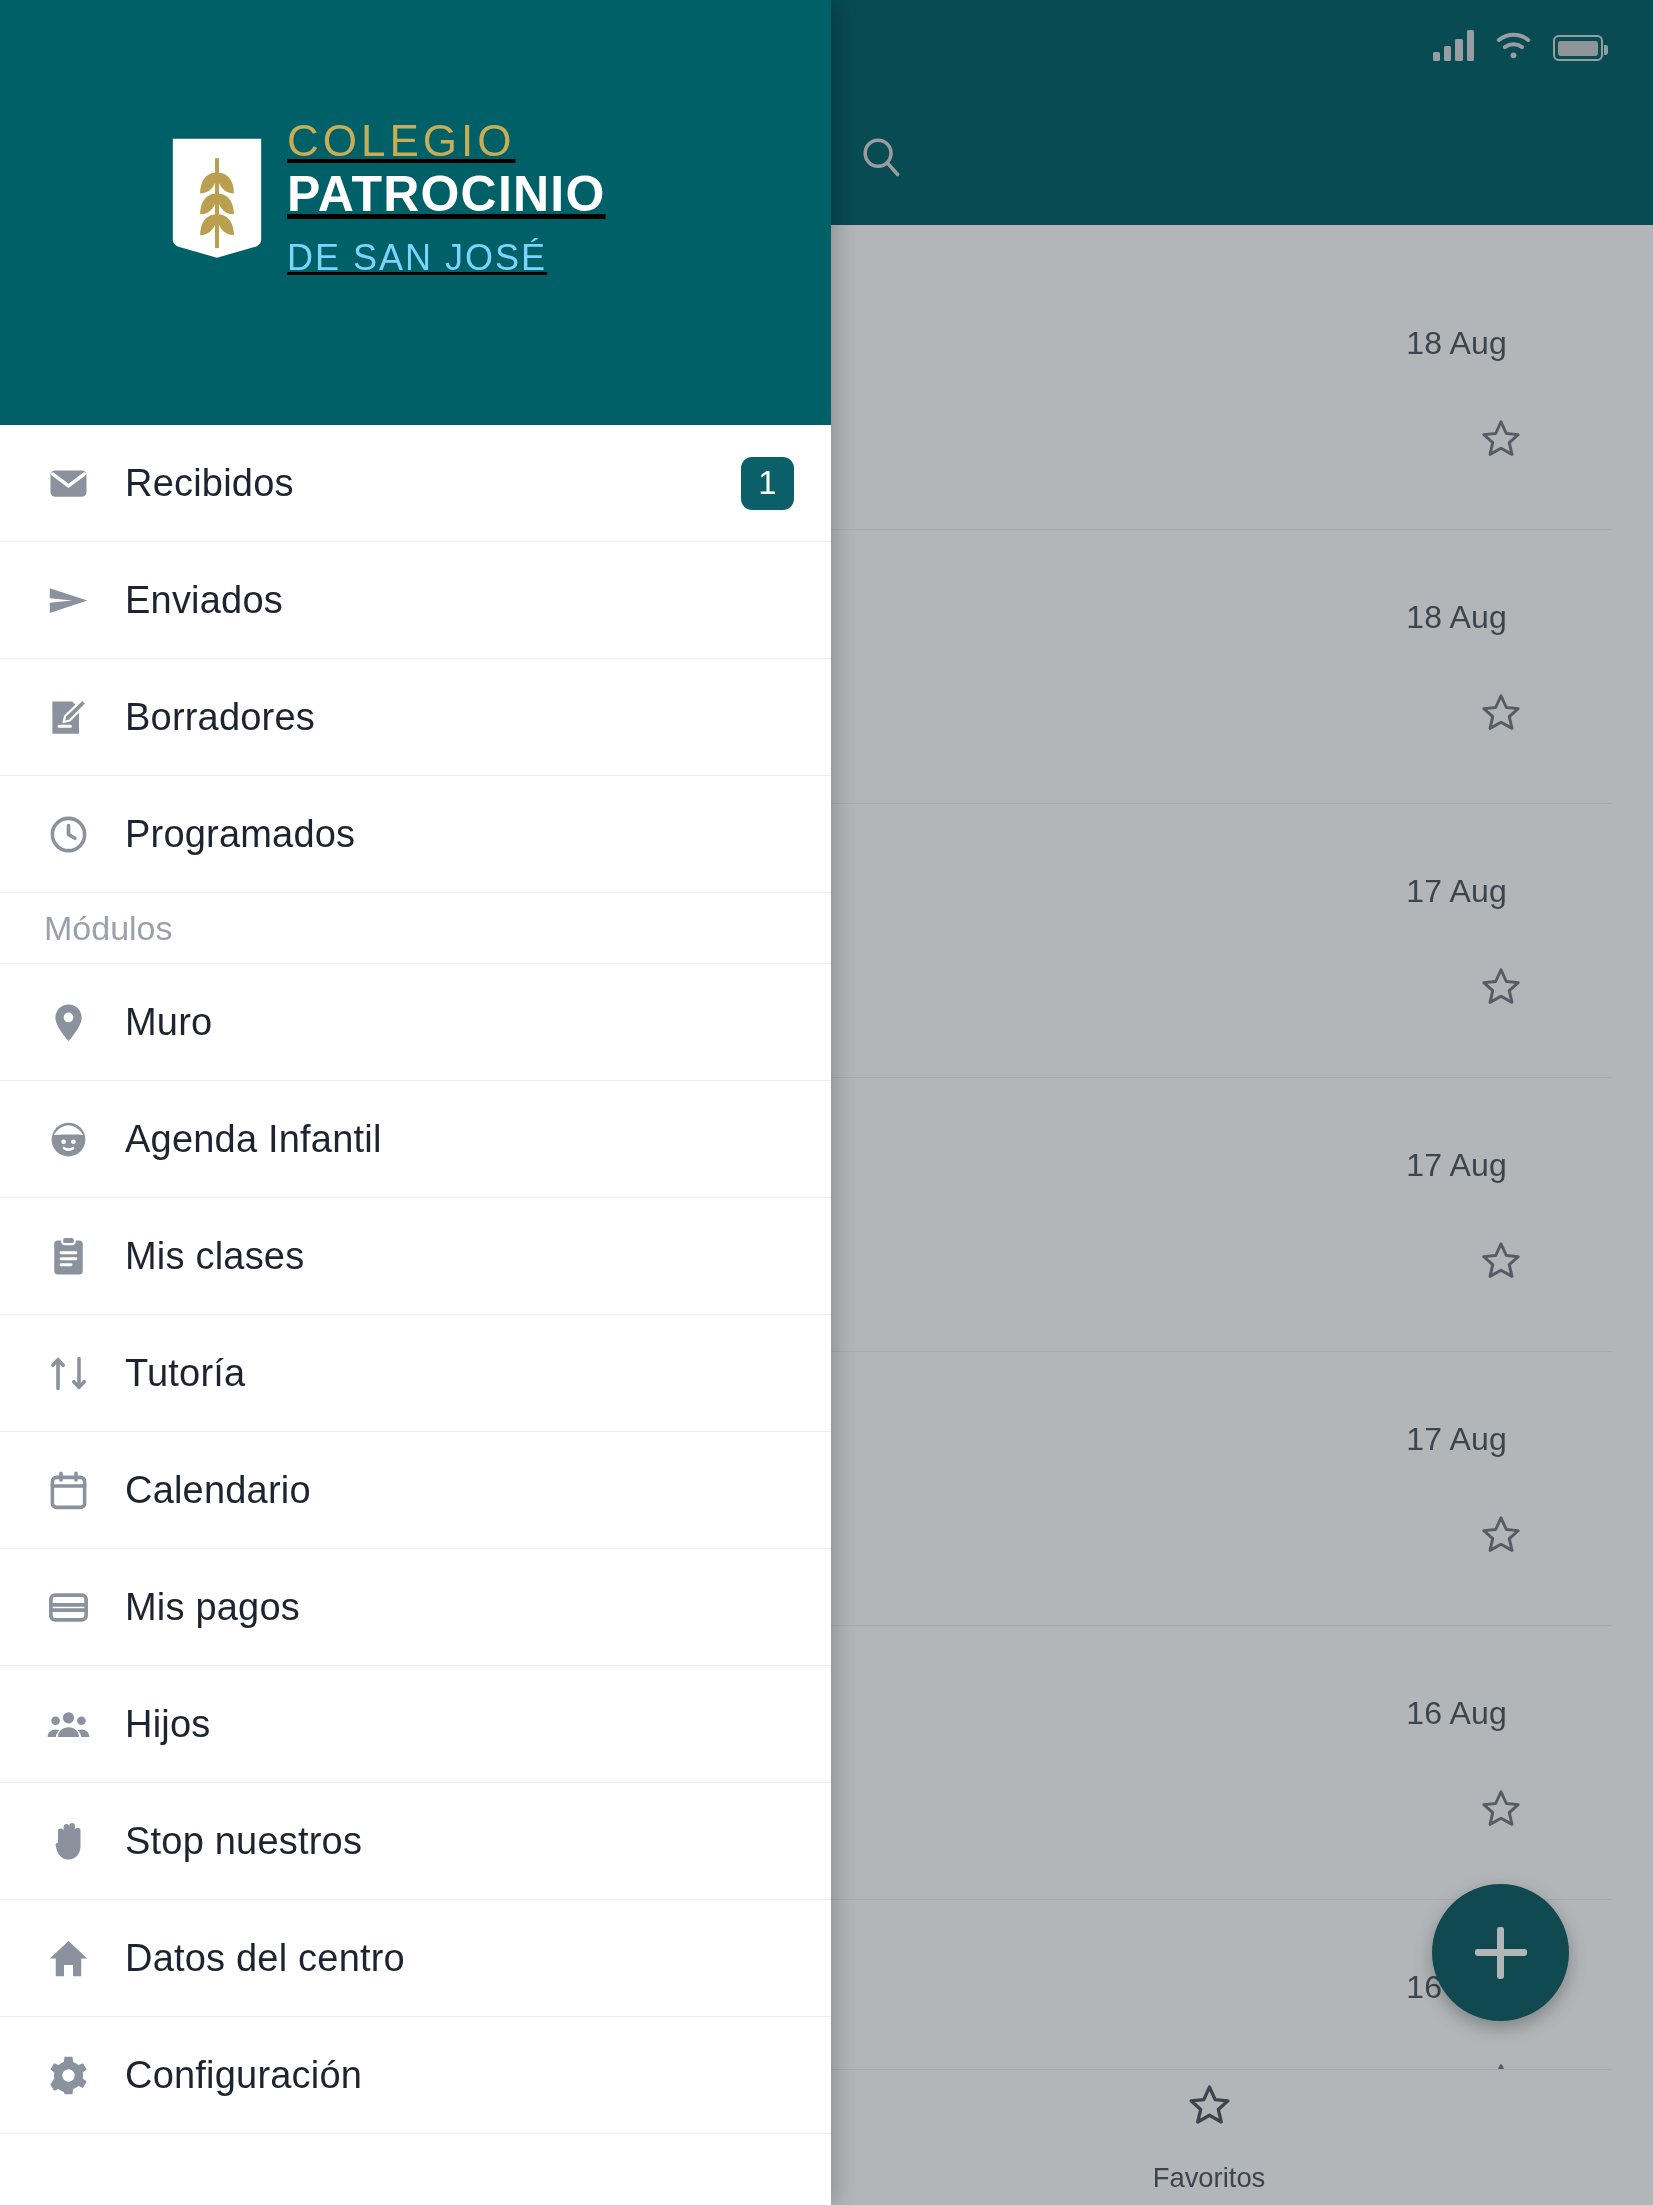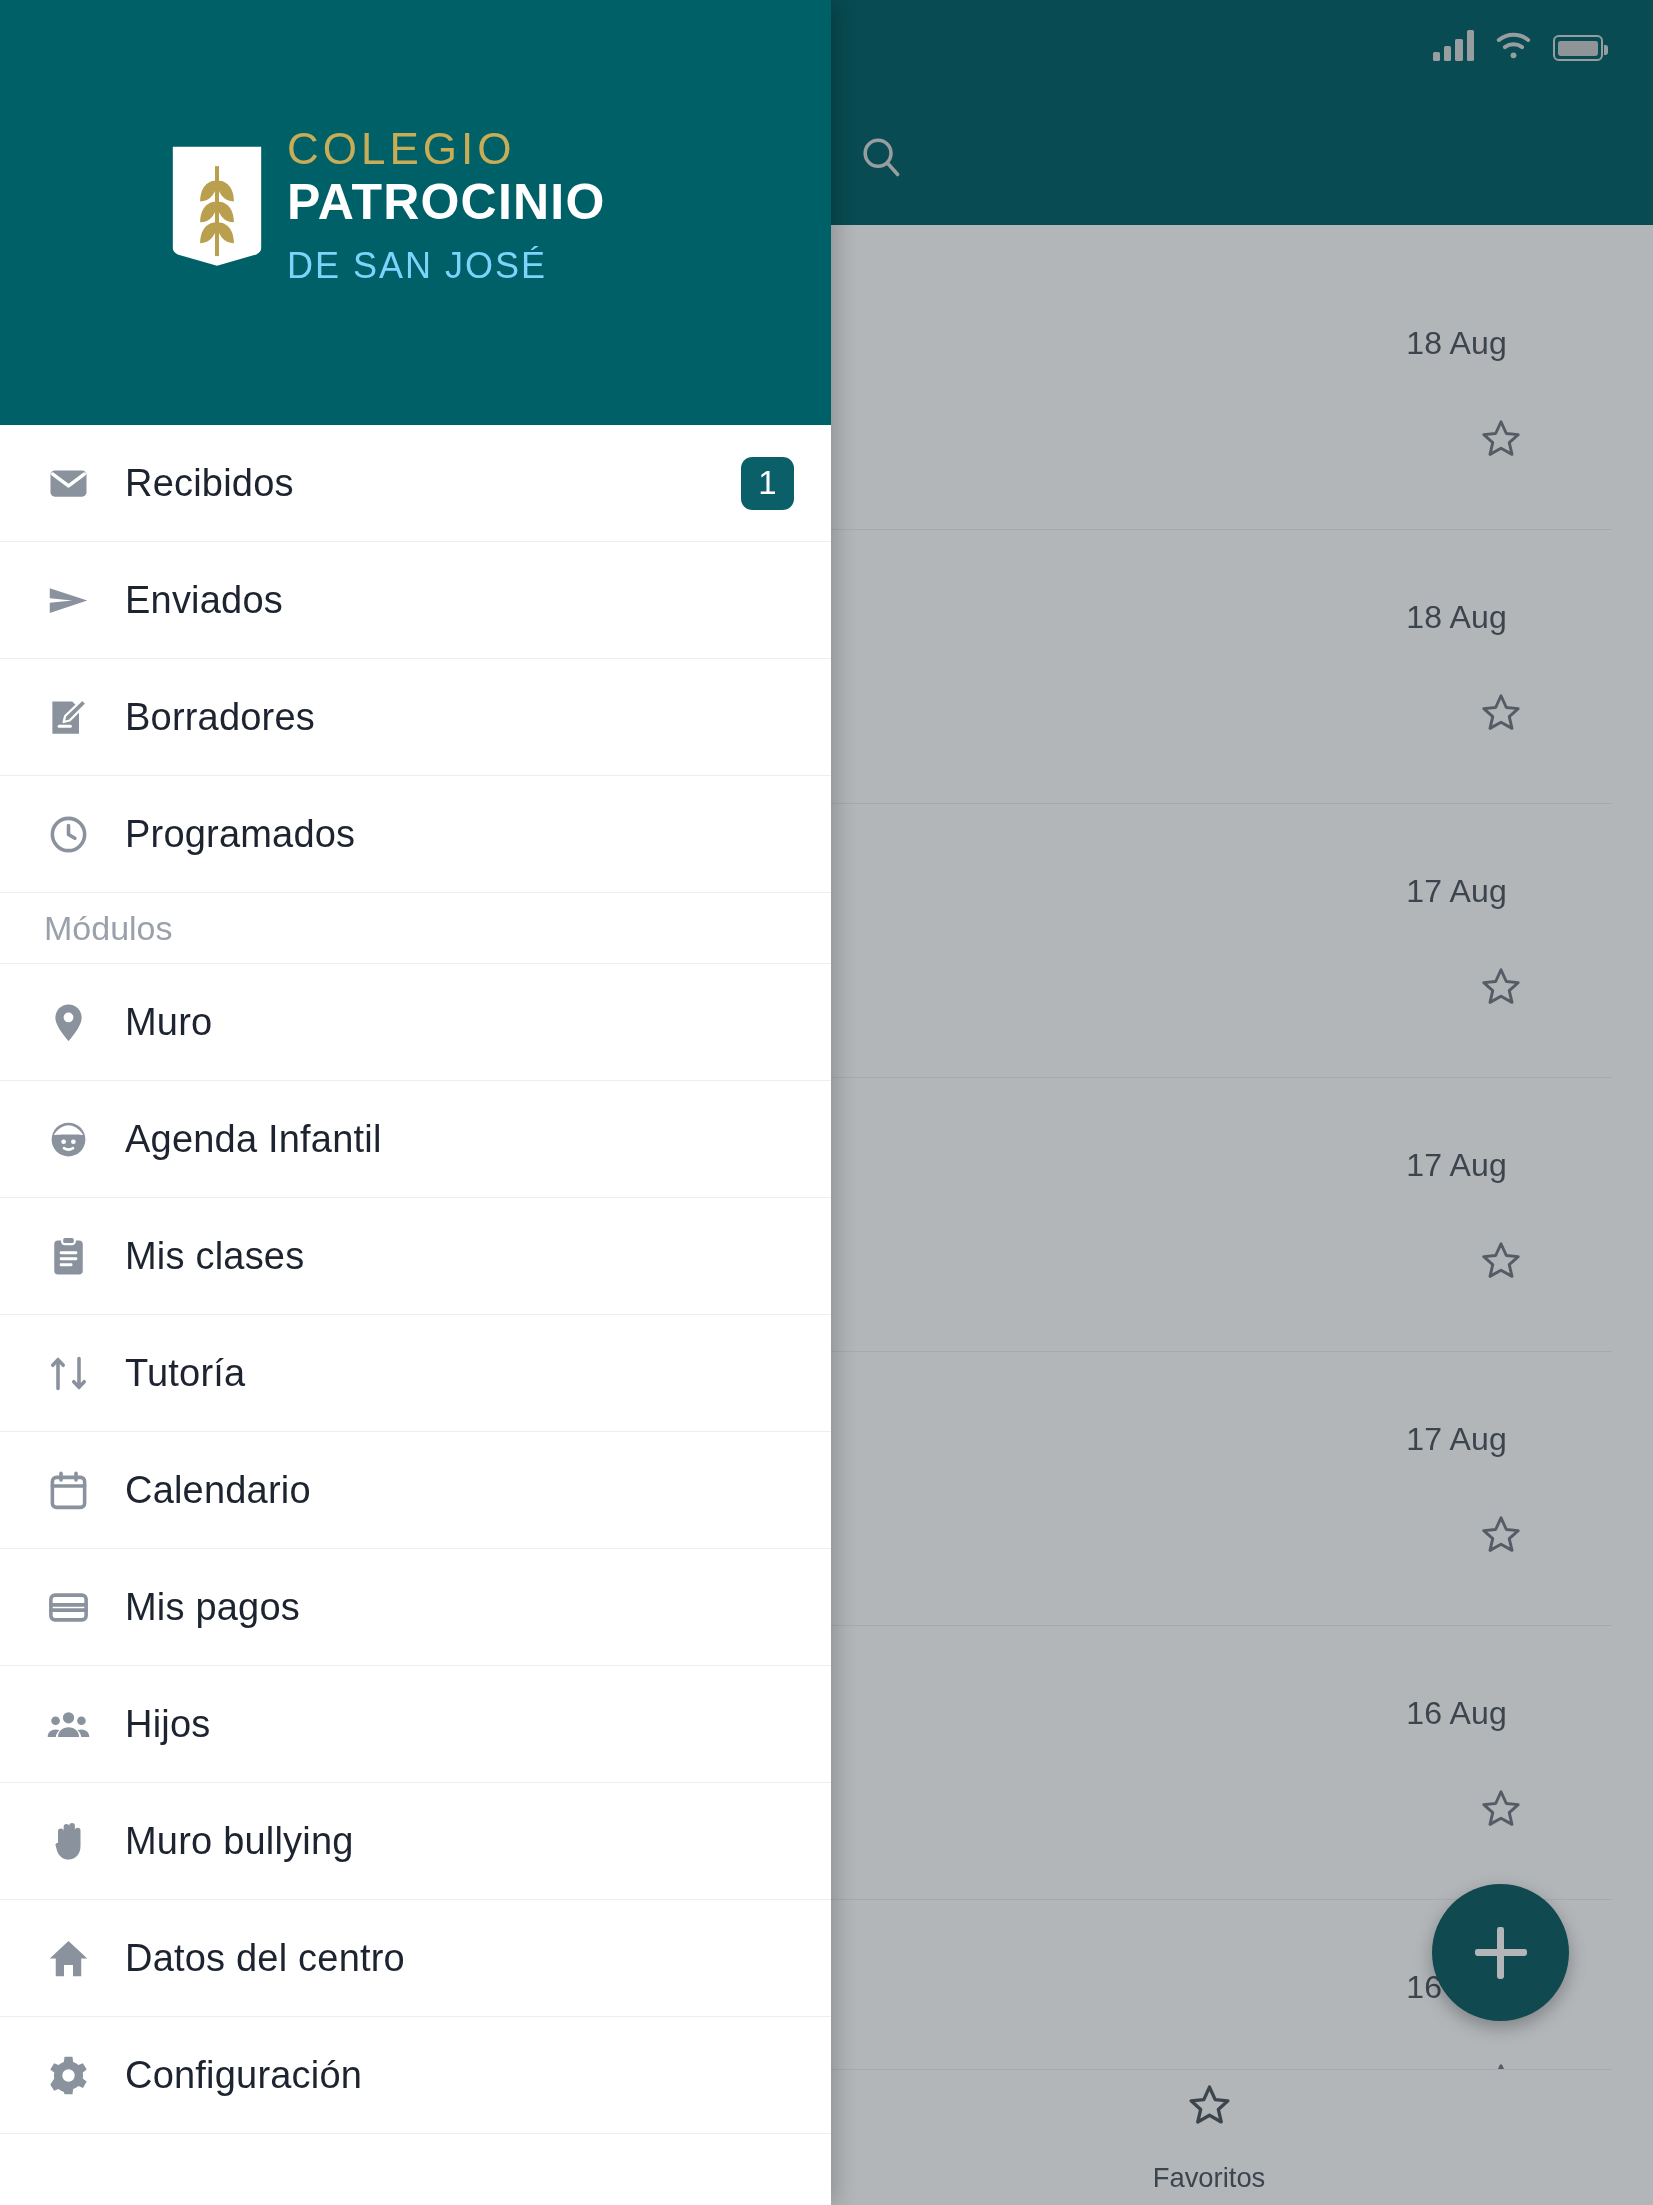--- a/index.html
+++ b/index.html
@@ -56,22 +56,22 @@
   .fab::before { width:52px; height:6.5px; }
   .fab::after { width:6.5px; height:52px; }
 
   
   .scrim { position:absolute; inset:0; background:rgba(25,32,40,.33); }
 
   
   .drawer { position:absolute; left:0; top:0; width:831px; height:2205px;
     background:#ffffff; overflow:hidden; box-shadow:4.8px 0 21px rgba(0,0,0,.22); }
   .drawer-header { height:425px; background:#006068; position:relative; }
-  .logo-wrap { position:absolute; left:168px; top:127px; display:flex;
-    align-items:center; gap:21px; }
+  .logo-wrap { position:absolute; left:168px; top:119px; display:flex;
+    align-items:center; gap:21px;text-decoration:underline; }
   .logo-shield { width:98px; height:121px; }
   .logo-text { display:flex; flex-direction:column; line-height:1; }
   .lt-1 { font-size:44px; letter-spacing:4px; color:#c9ad56; font-weight:400; }
   .lt-2 { font-size:50px; letter-spacing:1.2px; color:#ffffff; font-weight:700;
     margin-top:5.7px; }
   .lt-3 { font-size:36px; letter-spacing:2px; color:#7dd3fc; font-weight:400;
     margin-top:21px; }
 
   .sec-head { height:71px; display:flex; align-items:center; padding-left:44px;
     font-size:34px; color:#9aa1ab; border-bottom:1.6px solid #eceef0; }
@@ -344,21 +344,21 @@
         </div>
         <div class="d-item">
           <span class="d-icon">
             <svg width="45" height="45" viewBox="0 0 24 24">
       <path d="M6.4 12.6 V6.6 a1.5 1.5 0 0 1 3 0 V11 V4.2 a1.5 1.5 0 0 1 3 0 V11 V3.6
         a1.5 1.5 0 0 1 3 0 V11 V6.2 a1.5 1.5 0 0 1 3 0 V14.4
         c0 4.3 -2.6 7.2 -6.3 7.2 c-3.2 0 -5.2 -2 -6.2 -4.6 L5 13.6
         a1.5 1.5 0 0 1 1.4 -1Z" fill="#8a929d"></path>
             </svg>
           </span>
-          <span class="d-label">Muro  bullying</span>
+          <span class="d-label">Stop  nuestros</span>
         </div>
         <div class="d-item">
           <span class="d-icon">
             <svg width="45" height="45" viewBox="0 0 24 24">
       <path d="M12 2.6 L22 12 H18.8 V21.4 H14.4 V15.4 H9.6 V21.4 H5.2 V12 H2 Z" fill="#8a929d"></path>
             </svg>
           </span>
           <span class="d-label">Datos del centro</span>
         </div>
         <div class="d-item">

